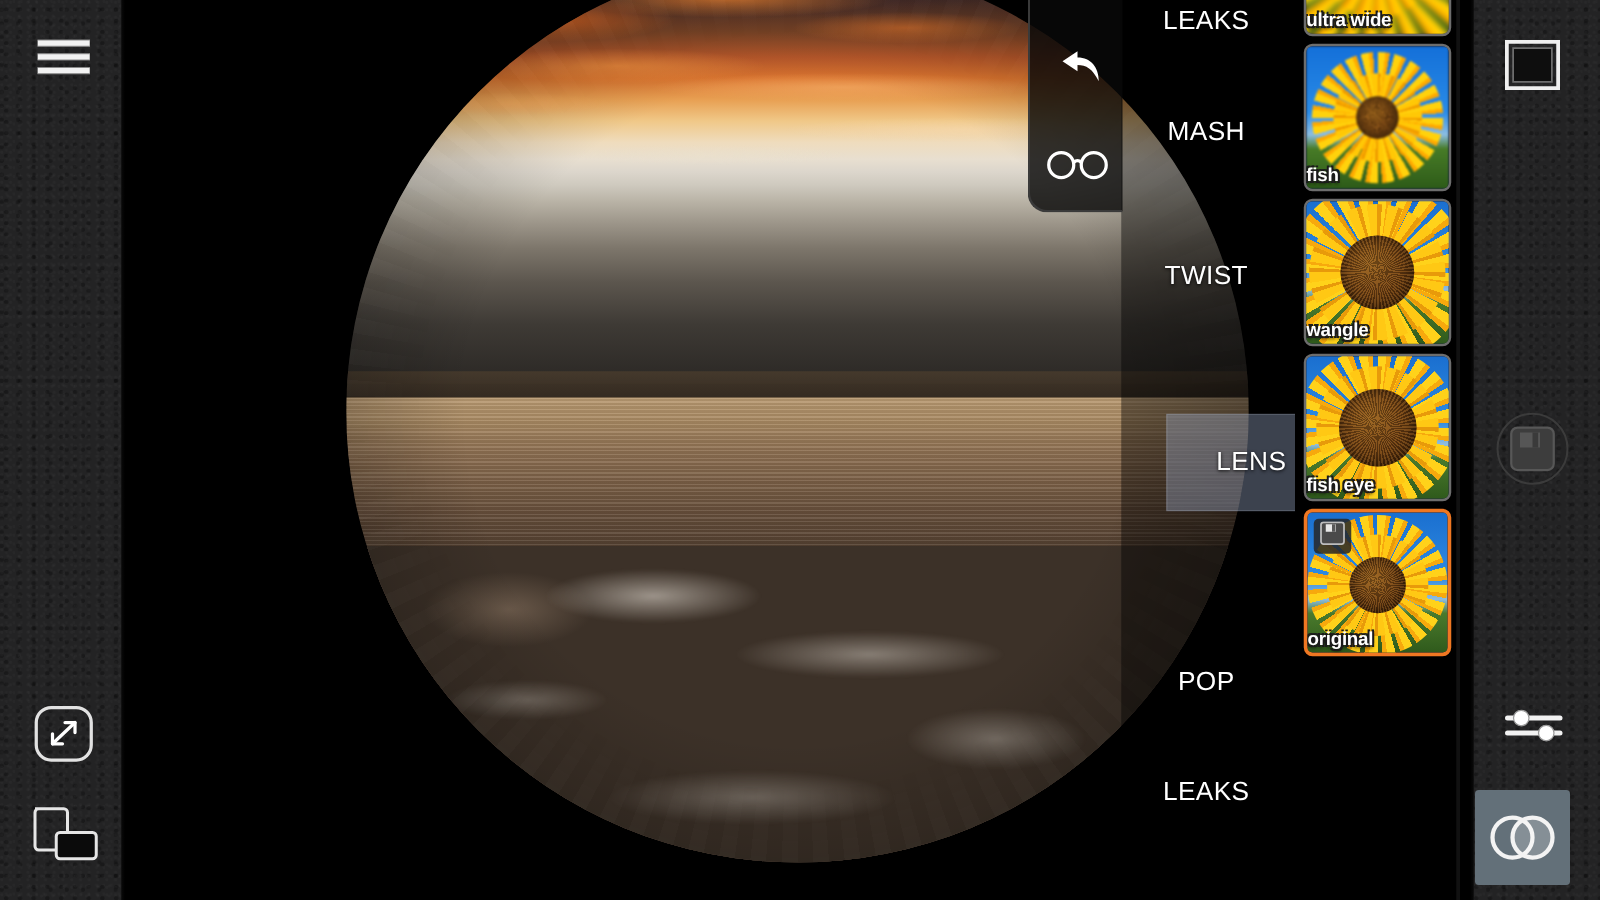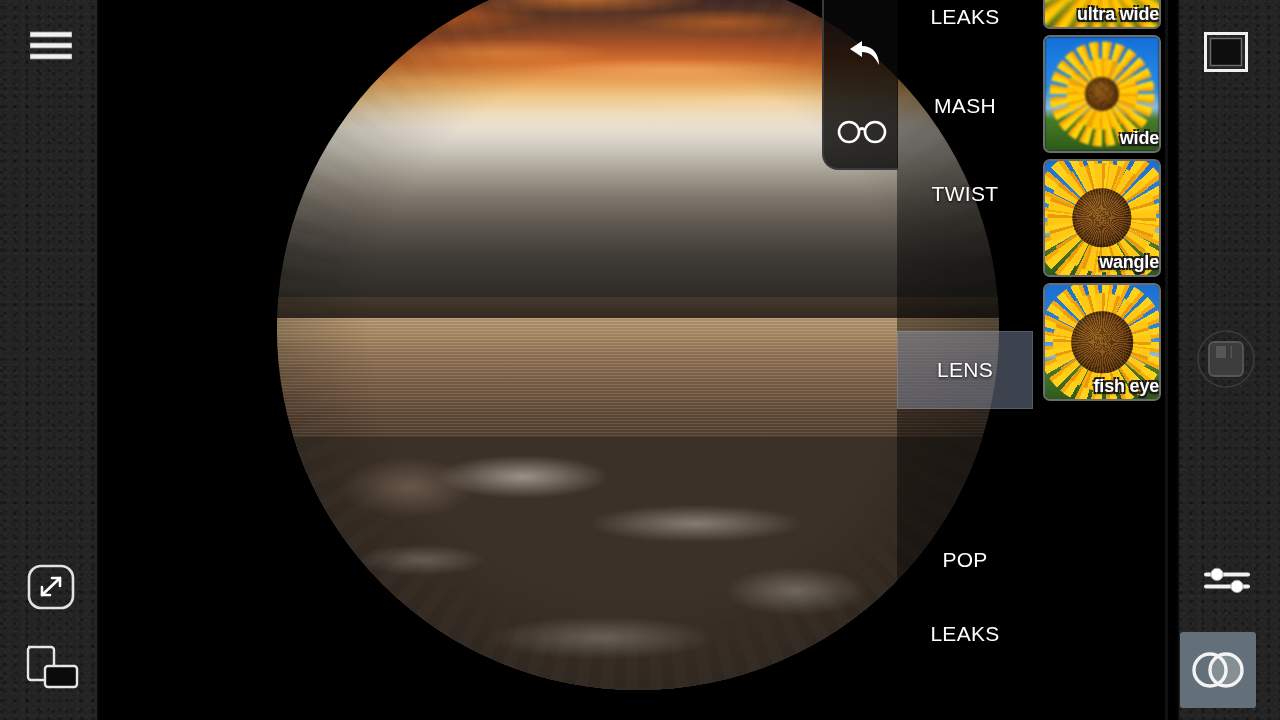--- a/index.html
+++ b/index.html
@@ -269,23 +269,23 @@
   .sf .disc::after {
     content: ""; position: absolute; inset: 0; border-radius: 50%;
     background: repeating-conic-gradient(from 0deg at 50% 50%,
       rgba(0,0,0,0.22) 0deg 3deg, rgba(255,180,80,0.16) 3deg 6deg);
   }
   .sf.blur-heavy { filter: blur(1.6px) saturate(1.12); }
   .sf.blur-mid   { filter: blur(0.9px) saturate(1.08); }
   .sf.zoomy .petals { width: 150%; height: 150%; filter: blur(2.2px); }
   .thumb-label {
     position: absolute; left: 0; right: 0; bottom: 2px;
-    text-align: right;
+    text-align: left;
     color: #fff;
-    font-size: 18px;
+    font-size: 15px;
     font-weight: bold;
     letter-spacing: -0.2px;
     text-shadow:
       -1.6px -1.6px 0 #1b1b1b, 1.6px -1.6px 0 #1b1b1b,
       -1.6px  1.6px 0 #1b1b1b, 1.6px  1.6px 0 #1b1b1b,
        0 2px 3px rgba(0,0,0,0.8);
     pointer-events: none;
   }
   .thumb-save {
     position: absolute; left: 5px; top: 5px;
@@ -346,27 +346,27 @@
     </div>
   </div>
 
   <div id="effect-menu">
     <div class="menu-item" style="top:-22px;">
       <span>LEAKS</span>
     </div>
     <div class="menu-item" style="top:67px;">
       <span>MASH</span>
     </div>
-    <div class="menu-item" style="top:155px;">
+    <div class="menu-item" style="top:155px;align-items:flex-end;">
       <span>TWIST</span>
     </div>
-    <div class="menu-item active" style="top:331px;">
+    <div class="menu-item active" style="top:331px;margin-left:36px;">
       <span>LENS</span>
     </div>
-    <div class="menu-item" style="top:521px;">
+    <div class="menu-item" style="top:507px;">
       <span>POP</span>
     </div>
     <div class="menu-item" style="top:595px;">
       <span>LEAKS</span>
     </div>
   </div>
 
   <div id="thumb-strip">
     <div id="strip-scroll">
 
@@ -380,21 +380,21 @@
         <div class="thumb-label">ultra wide</div>
       </div>
 
       <div class="thumb">
         <div class="sf blur-mid">
           <div class="bg-sky"></div>
           <div class="petals" style="width:92%;height:92%;"></div>
           <div class="petals2" style="width:62%;height:62%;"></div>
           <div class="disc" style="width:30%;height:30%;"></div>
         </div>
-        <div class="thumb-label">wide</div>
+        <div class="thumb-label">fish</div>
       </div>
 
       <div class="thumb">
         <div class="sf">
           <div class="bg-sky"></div>
           <div class="petals" style="width:126%;height:126%;"></div>
           <div class="petals2" style="width:96%;height:96%;"></div>
           <div class="disc" style="width:52%;height:52%;"></div>
         </div>
         <div class="thumb-label">wangle</div>
@@ -404,20 +404,38 @@
       <div class="thumb">
         <div class="sf">
           <div class="bg-sky"></div>
           <div class="petals" style="width:112%;height:112%;"></div>
           <div class="petals2" style="width:86%;height:86%;"></div>
           <div class="disc" style="width:54%;height:54%;"></div>
         </div>
         <div class="thumb-label">fish eye</div>
       </div>
 
+      <div class="thumb sel-orange">
+        <div class="sf">
+          <div class="bg-sky"></div>
+          <div class="petals" style="width:100%;height:100%;top:52%;"></div>
+          <div class="petals2" style="width:72%;height:72%;top:52%;"></div>
+          <div class="disc" style="width:40%;height:40%;top:52%;"></div>
+        </div>
+        <div class="thumb-save">
+          <span>
+            <svg width="20" height="19" viewBox="0 0 20 19">
+              <rect x="0.8" y="0.8" width="18.4" height="17.4" rx="2" fill="#4a4a4a" stroke="#bdbdbd" stroke-width="1.4"></rect>
+              <rect x="4.6" y="2.4" width="8" height="6" fill="#e8e8e8"></rect>
+              <rect x="9.6" y="2.4" width="2.6" height="6" fill="#585858"></rect>
+            </svg>
+          </span>
+        </div>
+        <div class="thumb-label">original</div>
+      </div>
 
     </div>
   </div>
   <div id="strip-scrollbar" style="left:1165px;"></div>
 
   <div id="left-bar" class="leather">
     <div class="side-btn" style="left:25px; top:22px; width:52px; height:48px;">
       <span>
         <svg width="42" height="30" viewBox="0 0 42 30">
           <rect x="0" y="1" width="42" height="5" fill="#f2f2f2" stroke="#8a8a8a" stroke-width="0.8"></rect>

